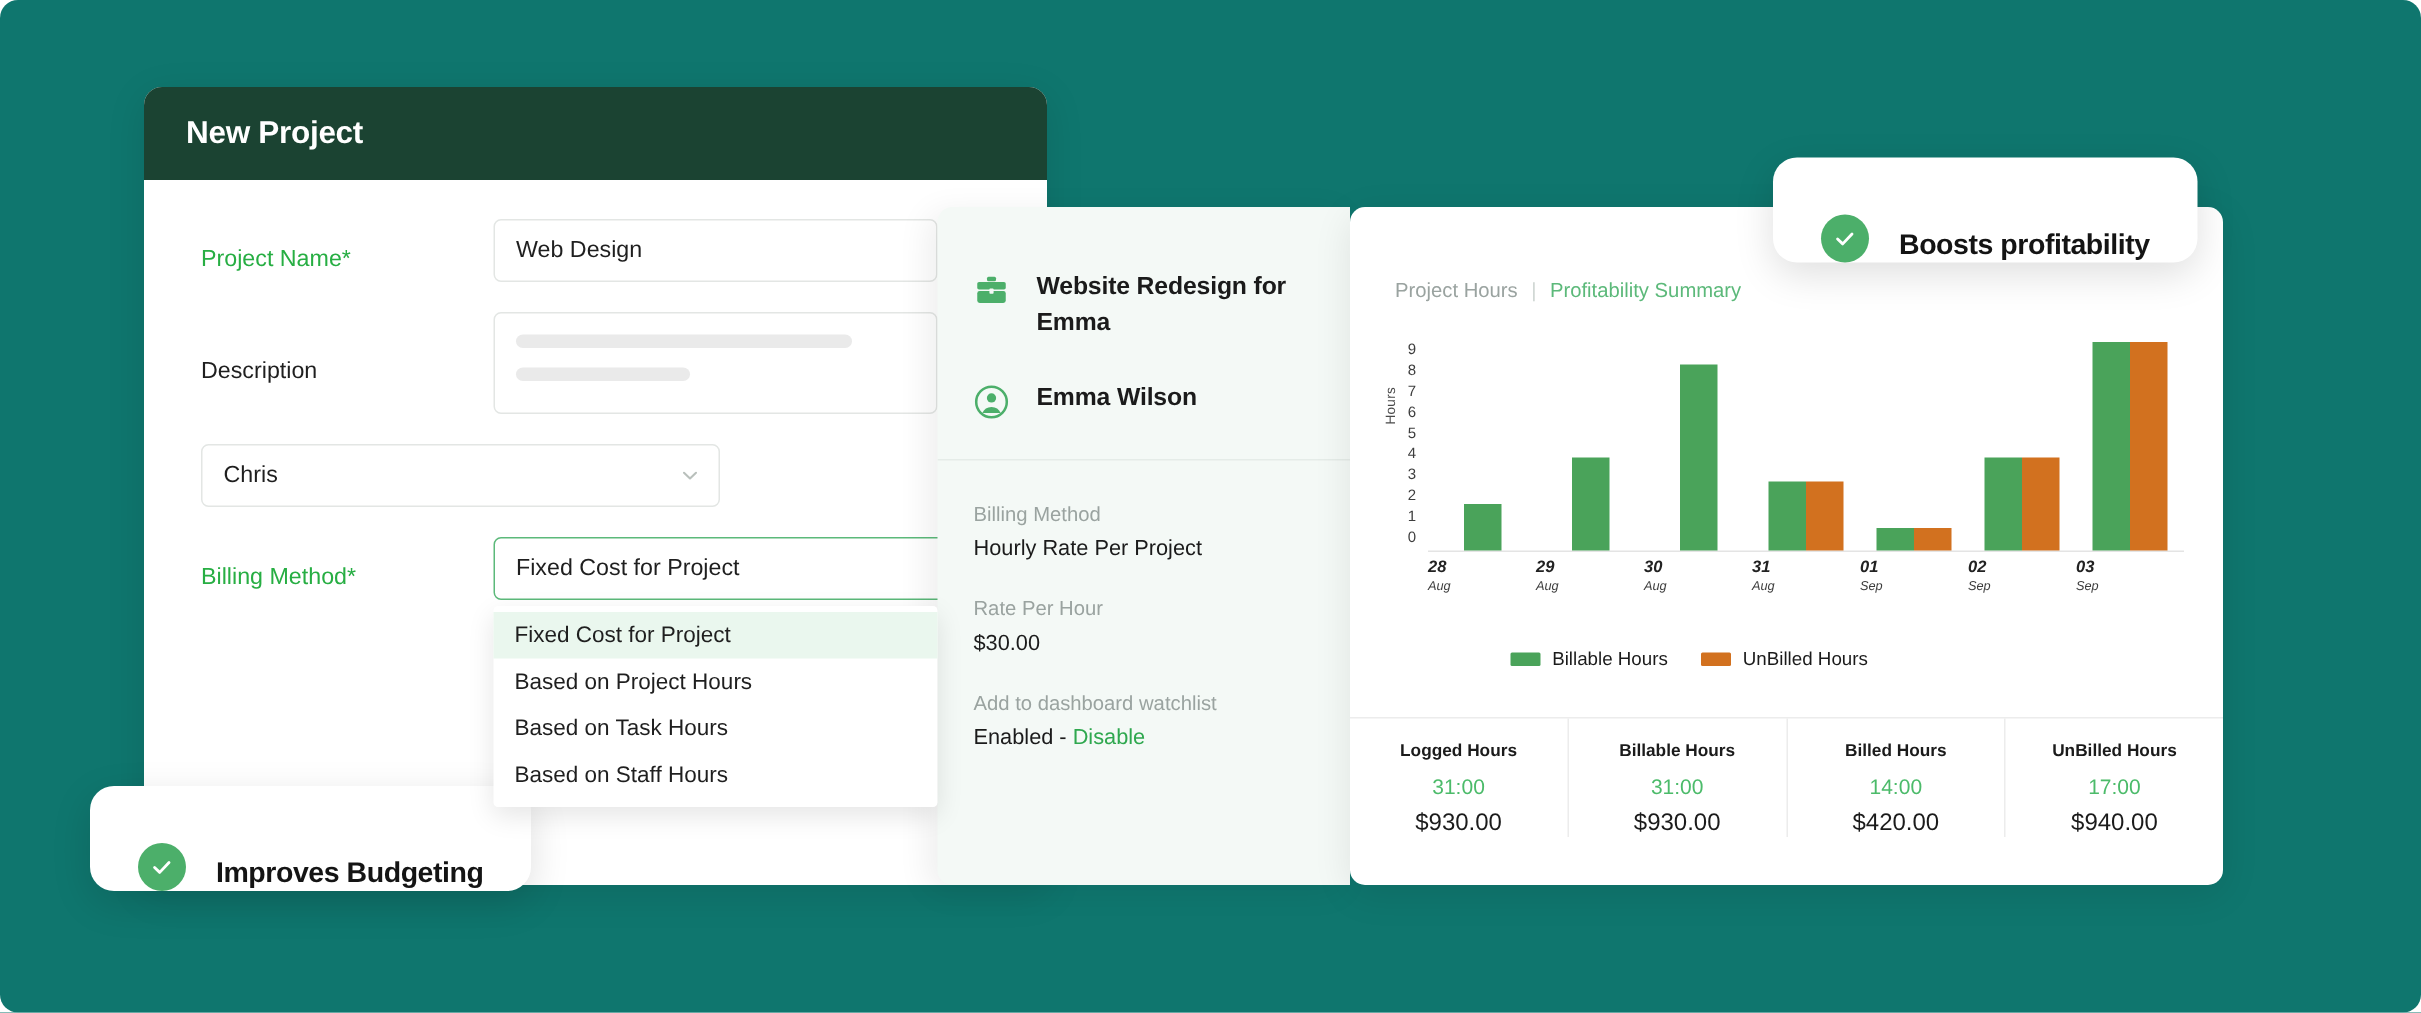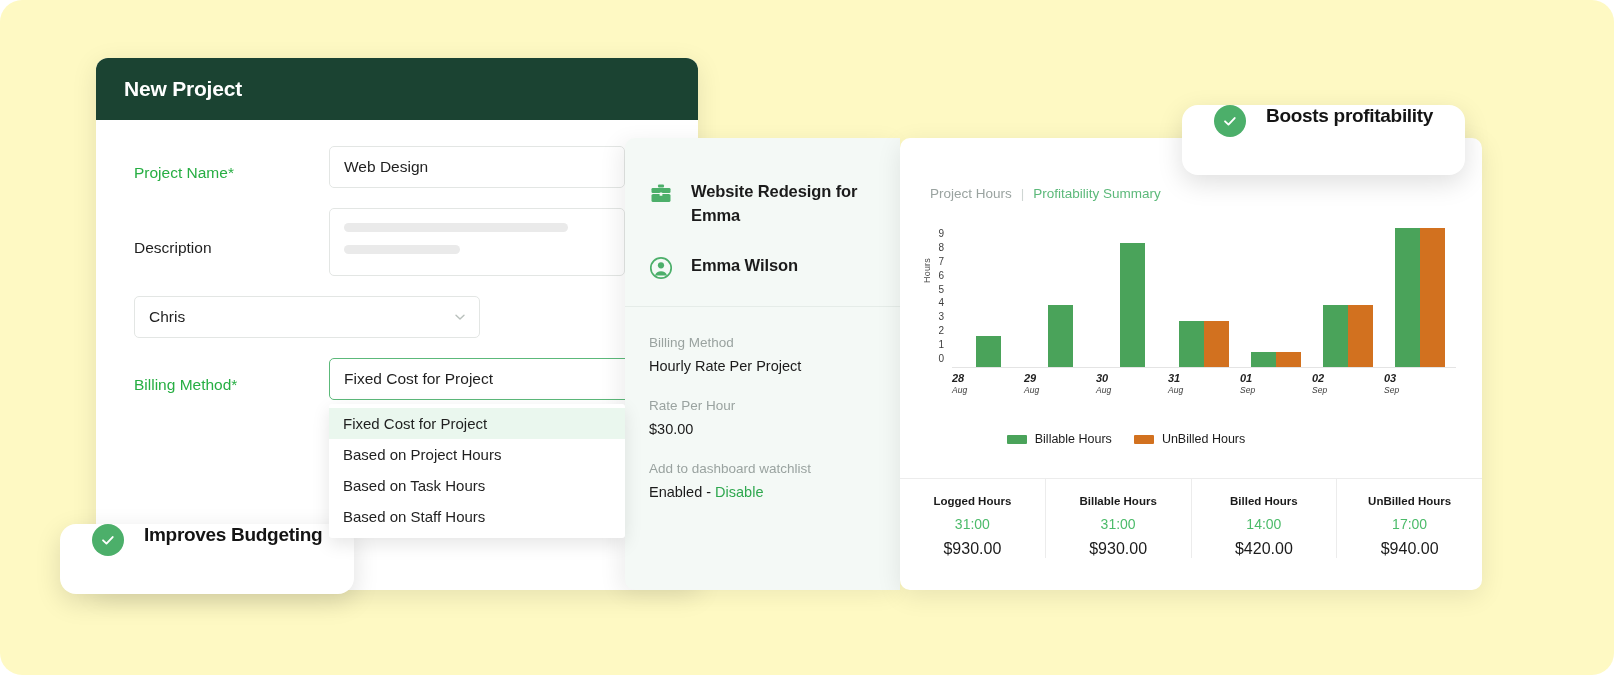--- a/index.html
+++ b/index.html
@@ -9,22 +9,22 @@
     height: 675px;
     overflow: hidden;
     font-family: "Liberation Sans", sans-serif;
     background: #ffffff;
   }
 
   .stage {
     position: relative;
     width: 1614px;
     height: 675px;
-    background: #fef9c3;
-    border-radius: 22px;
+    background: #0f766e;
+    border-radius: 12px;
     overflow: hidden;
   }
 
   
   .form-panel {
     position: absolute;
     left: 96px;
     top: 58px;
     width: 602px;
     height: 532px;
@@ -297,21 +297,21 @@
   .stat-hours { font-size: 14px; color: #4cbb6a; margin-bottom: 8px; }
   .stat-amount { font-size: 16px; color: #1b1b1b; }
 
   
   .badge {
     position: absolute;
     background: #ffffff;
     border-radius: 16px;
     box-shadow: 0 8px 26px rgba(0,0,0,0.13);
     display: flex;
-    align-items: flex-start;
+    align-items: flex-end;
     gap: 20px;
     padding: 0 32px;
     height: 70px;
   }
   .badge-top { left: 1182px; top: 105px; }
   .badge-bottom { left: 60px; top: 524px; }
   .badge-check {
     width: 32px; height: 32px;
     flex: 0 0 32px;
     border-radius: 50%;

